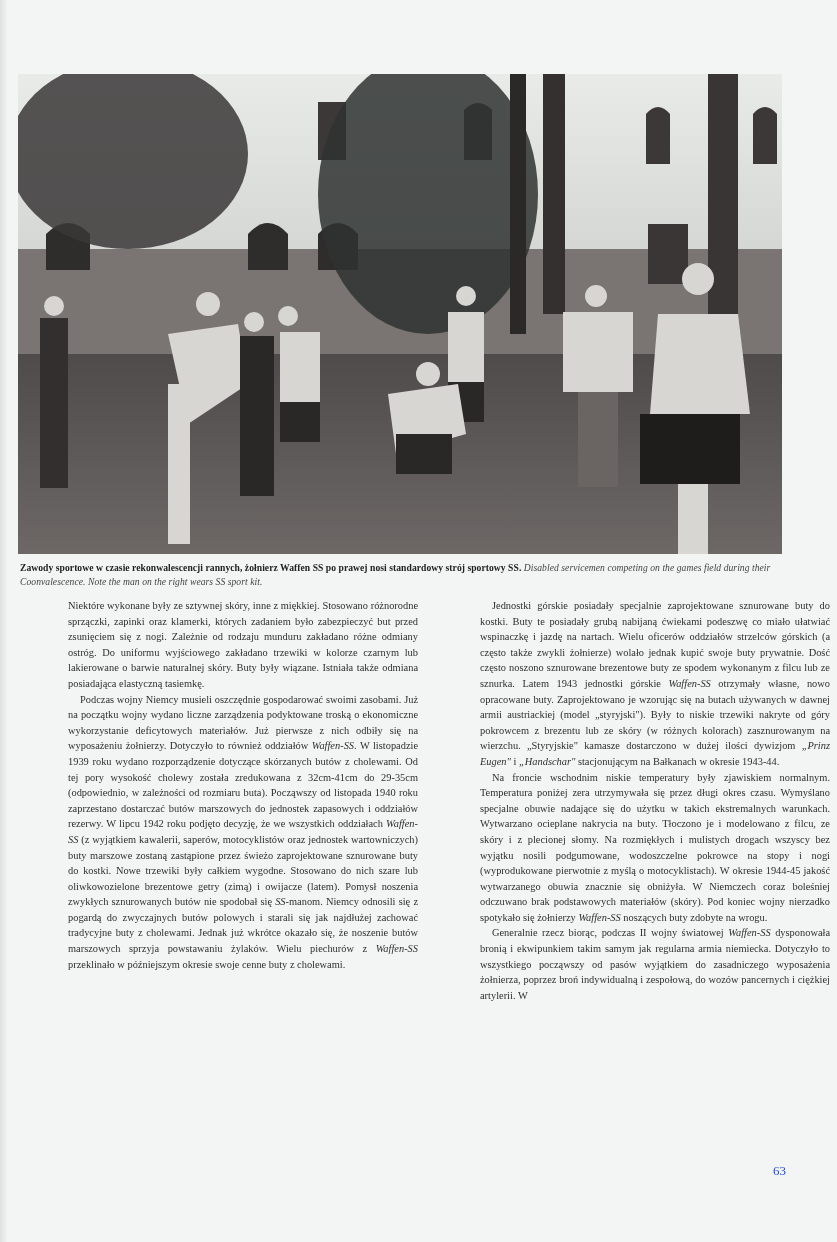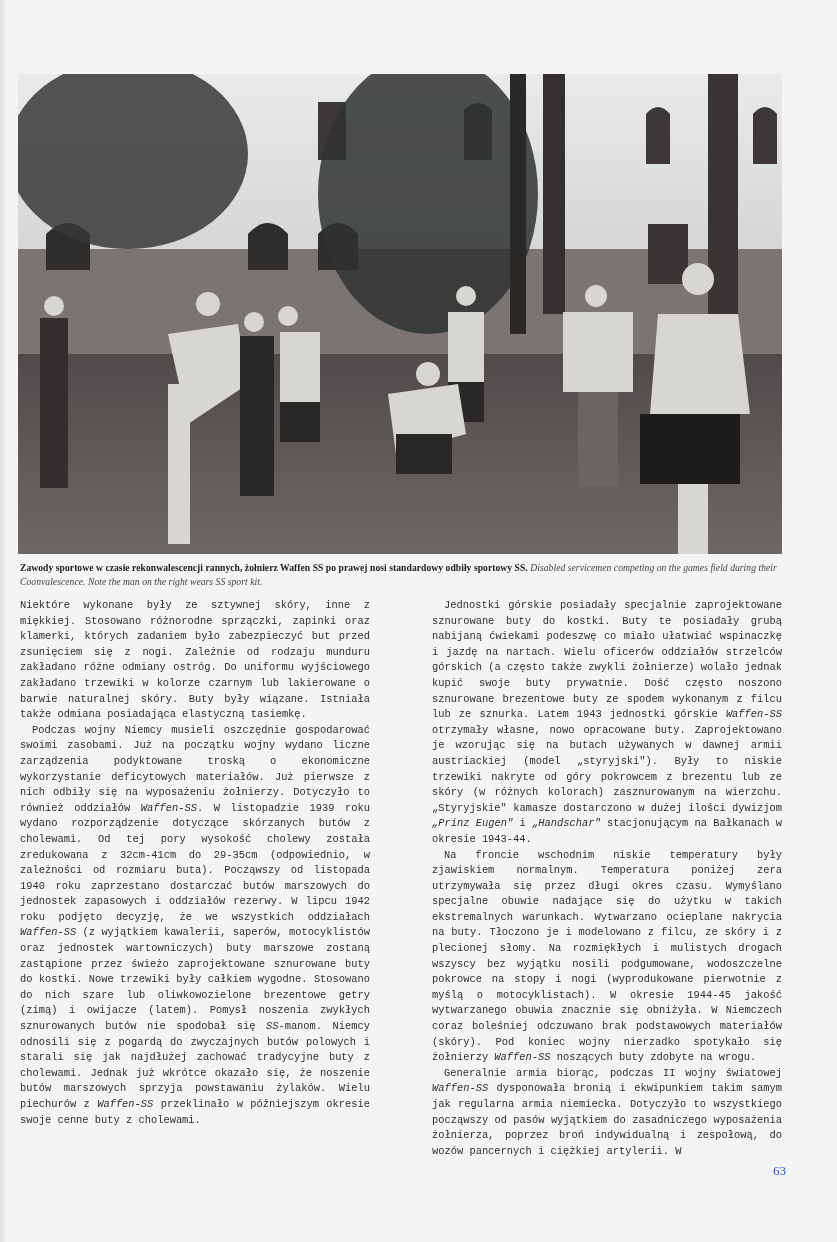--- a/index.html
+++ b/index.html
@@ -25,23 +25,24 @@
   .caption {
     position: absolute; left: 20px; top: 561px; width: 762px;
     font-family: "Liberation Serif", serif;
     font-size: 9.6px; line-height: 14px; color: #222;
     letter-spacing: 0.05px;
   }
   .caption .pl { font-weight: bold; }
   .caption .en { font-style: italic; color: #444; }
   .col {
     position: absolute; top: 598px; width: 350px;
-    font-family: Liberation Mono, monospace;
+    font-family: Liberation Serif, serif;
     font-size: 10.4px; line-height: 15.6px; color: #2e2e2e;
     text-align: justify;
+    margin-left: 48px;
   }
   .col.left { left: 20px; }
   .col.right { left: 432px; }
   .col p { margin: 0; text-indent: 12px; }
   .col p.noindent { text-indent: 0; }
   .col i { font-style: italic; }
   .page-number {
     position: absolute; left: 773px; top: 1163px;
     font-family: "Liberation Serif", serif; font-size: 13px; color: #1d4ed8;
   }
@@ -107,28 +108,28 @@
       <rect x="560" y="318" width="40" height="95" fill="#6a6462"></rect>
       <circle cx="680" cy="205" r="16"></circle>
         <path d="M640 240 l80 0 l12 100 l-100 0z"></path>
       <rect x="622" y="340" width="100" height="70" fill="#1f1c1c"></rect>
       <rect x="660" y="410" width="30" height="70"></rect>
     </g>
   </svg>
 </div>
 
 <div class="caption">
-  <span class="pl">Zawody sportowe w czasie rekonwalescencji rannych, żołnierz Waffen SS po prawej nosi standardowy odbiły sportowy SS.</span>
+  <span class="pl">Zawody sportowe w czasie rekonwalescencji rannych, żołnierz Waffen SS po prawej nosi standardowy strój sportowy SS.</span>
   <span class="en">Disabled servicemen competing on the games field during their Coonvalescence. Note the man on the right wears SS sport kit.</span>
 </div>
 
 <div class="col left">
     <p class="noindent"><span>Niektóre wykonane były ze sztywnej skóry, inne z miękkiej. Stosowano różnorodne sprzączki, zapinki oraz klamerki, których zadaniem było zabezpieczyć but przed zsunięciem się z nogi. Zależnie od rodzaju munduru zakładano różne odmiany ostróg. Do uniformu wyjściowego zakładano trzewiki w kolorze czarnym lub lakierowane o barwie naturalnej skóry. Buty były wiązane. Istniała także odmiana posiadająca elastyczną tasiemkę.</span></p>
     <p><span>Podczas wojny Niemcy musieli oszczędnie gospodarować swoimi zasobami. Już na początku wojny wydano liczne zarządzenia podyktowane troską o ekonomiczne wykorzystanie deficytowych materiałów. Już pierwsze z nich odbiły się na wyposażeniu żołnierzy. Dotyczyło to również oddziałów </span><i>Waffen-SS</i><span>. W listopadzie 1939 roku wydano rozporządzenie dotyczące skórzanych butów z cholewami. Od tej pory wysokość cholewy została zredukowana z 32cm-41cm do 29-35cm (odpowiednio, w zależności od rozmiaru buta). Począwszy od listopada 1940 roku zaprzestano dostarczać butów marszowych do jednostek zapasowych i oddziałów rezerwy. W lipcu 1942 roku podjęto decyzję, że we wszystkich oddziałach </span><i>Waffen-SS</i><span> (z wyjątkiem kawalerii, saperów, motocyklistów oraz jednostek wartowniczych) buty marszowe zostaną zastąpione przez świeżo zaprojektowane sznurowane buty do kostki. Nowe trzewiki były całkiem wygodne. Stosowano do nich szare lub oliwkowozielone brezentowe getry (zimą) i owijacze (latem). Pomysł noszenia zwykłych sznurowanych butów nie spodobał się </span><i>SS</i><span>-manom. Niemcy odnosili się z pogardą do zwyczajnych butów polowych i starali się jak najdłużej zachować tradycyjne buty z cholewami. Jednak już wkrótce okazało się, że noszenie butów marszowych sprzyja powstawaniu żylaków. Wielu piechurów z </span><i>Waffen-SS</i><span> przeklinało w późniejszym okresie swoje cenne buty z cholewami.</span></p>
   </div>
 
 <div class="col right">
     <p><span>Jednostki górskie posiadały specjalnie zaprojektowane sznurowane buty do kostki. Buty te posiadały grubą nabijaną ćwiekami podeszwę co miało ułatwiać wspinaczkę i jazdę na nartach. Wielu oficerów oddziałów strzelców górskich (a często także zwykli żołnierze) wolało jednak kupić swoje buty prywatnie. Dość często noszono sznurowane brezentowe buty ze spodem wykonanym z filcu lub ze sznurka. Latem 1943 jednostki górskie </span><i>Waffen-SS</i><span> otrzymały własne, nowo opracowane buty. Zaprojektowano je wzorując się na butach używanych w dawnej armii austriackiej (model „styryjski"). Były to niskie trzewiki nakryte od góry pokrowcem z brezentu lub ze skóry (w różnych kolorach) zasznurowanym na wierzchu. „Styryjskie" kamasze dostarczono w dużej ilości dywizjom </span><i>„Prinz Eugen"</i><span> i </span><i>„Handschar"</i><span> stacjonującym na Bałkanach w okresie 1943-44.</span></p>
     <p><span>Na froncie wschodnim niskie temperatury były zjawiskiem normalnym. Temperatura poniżej zera utrzymywała się przez długi okres czasu. Wymyślano specjalne obuwie nadające się do użytku w takich ekstremalnych warunkach. Wytwarzano ocieplane nakrycia na buty. Tłoczono je i modelowano z filcu, ze skóry i z plecionej słomy. Na rozmiękłych i mulistych drogach wszyscy bez wyjątku nosili podgumowane, wodoszczelne pokrowce na stopy i nogi (wyprodukowane pierwotnie z myślą o motocyklistach). W okresie 1944-45 jakość wytwarzanego obuwia znacznie się obniżyła. W Niemczech coraz boleśniej odczuwano brak podstawowych materiałów (skóry). Pod koniec wojny nierzadko spotykało się żołnierzy </span><i>Waffen-SS</i><span> noszących buty zdobyte na wrogu.</span></p>
-    <p><span>Generalnie armia biorąc, podczas II wojny światowej </span><i>Waffen-SS</i><span> dysponowała bronią i ekwipunkiem takim samym jak regularna armia niemiecka. Dotyczyło to wszystkiego począwszy od pasów wyjątkiem do zasadniczego wyposażenia żołnierza, poprzez broń indywidualną i zespołową, do wozów pancernych i ciężkiej artylerii. W</span></p>
+    <p><span>Generalnie rzecz biorąc, podczas II wojny światowej </span><i>Waffen-SS</i><span> dysponowała bronią i ekwipunkiem takim samym jak regularna armia niemiecka. Dotyczyło to wszystkiego począwszy od pasów wyjątkiem do zasadniczego wyposażenia żołnierza, poprzez broń indywidualną i zespołową, do wozów pancernych i ciężkiej artylerii. W</span></p>
   </div>
 
 <div class="page-number">63</div>
 
 </body></html>

